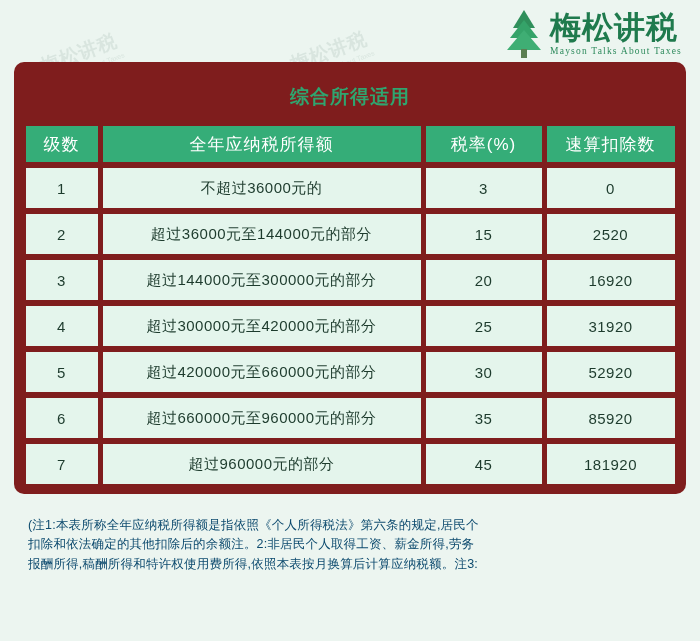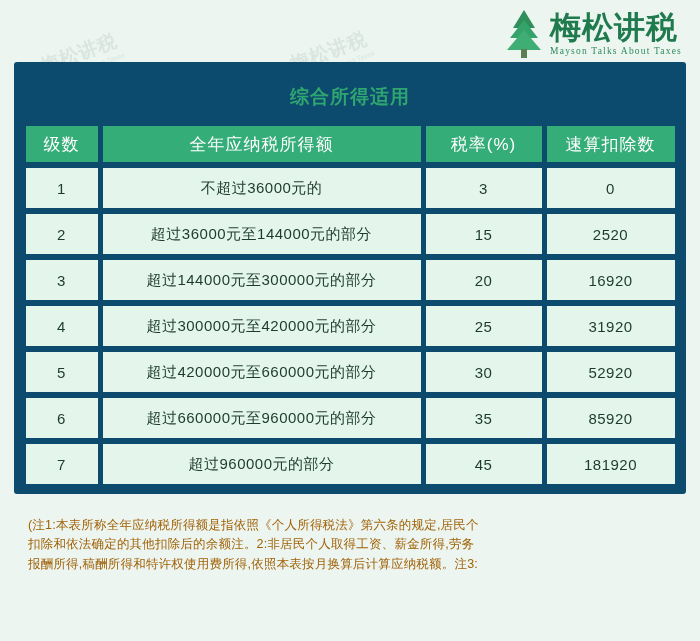--- a/index.html
+++ b/index.html
@@ -73,22 +73,22 @@
     font-family: "Liberation Serif", serif;
   }
 
   
   .card {
     position: absolute;
     top: 62px;
     left: 14px;
     width: 672px;
     height: 432px;
-    background: #0c4a6e;
-    border-radius: 3px;
+    background: #7f1d1d;
+    border-radius: 10px;
   }
   .card-title {
     text-align: center;
     color: #2fa56f;
     font-size: 19px;
     font-weight: bold;
     padding-top: 22px;
     letter-spacing: 1px;
   }
 
@@ -122,21 +122,21 @@
   .col-range { width: 318px; }
   .col-rate  { width: 116px; }
   .col-deduct{ width: 128px; }
 
   
   .notes {
     position: absolute;
     top: 516px;
     left: 28px;
     width: 648px;
-    color: #a16207;
+    color: #0c4a6e;
     font-size: 12.5px;
     line-height: 1.55;
     letter-spacing: 0.2px;
   }
   .notes p { margin: 0; }
 </style>
 </head>
 <body>
 
 <div class="page">

